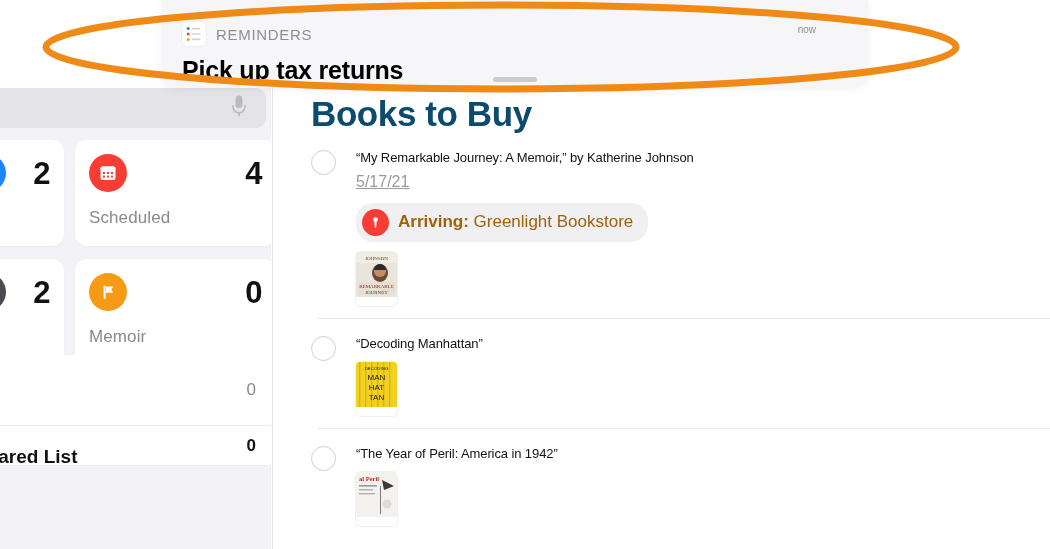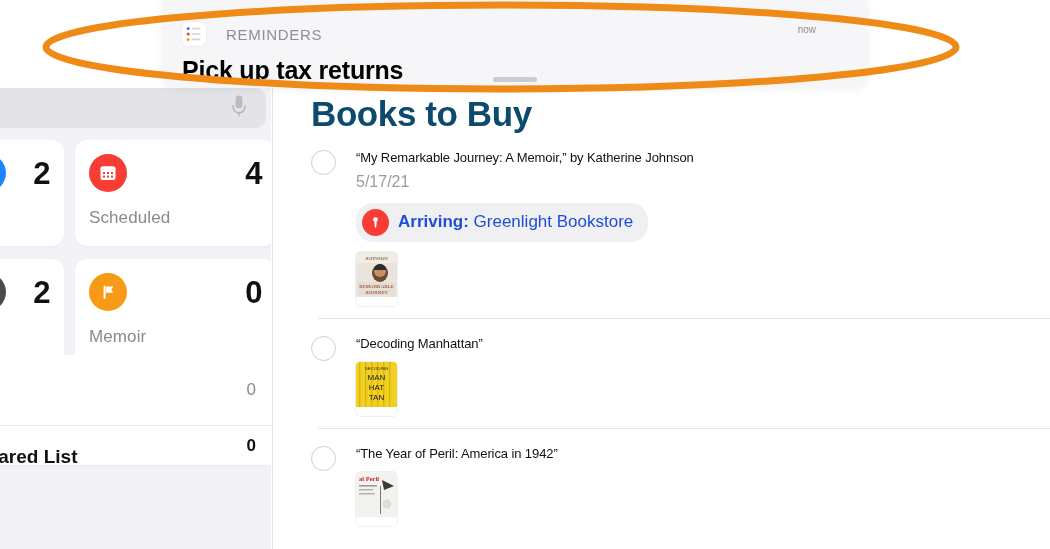--- a/index.html
+++ b/index.html
@@ -76,50 +76,50 @@
   }
   .rem-list { position:absolute; left:0; top:62px; width:100%; }
   .rem-item { position:relative; padding-left:38px; }
   .rem-toggle {
     position:absolute; left:38px; top:0;
     width:25px; height:25px; border-radius:50%;
     border:1.6px solid #cfcfd4; background:transparent;
   }
   .rem-body { margin-left:45px; padding-bottom:12px; }
   .rem-title { font-size:13px; color:#121212; line-height:1.25; letter-spacing:-.1px; }
-  .rem-sub { font-size:16px; color:#9a9aa0; margin-top:5px; line-height:1.35; }
+  .rem-sub { font-size:16px; color:#9a9aa0; margin-top:5px; line-height:1.35;text-decoration:underline; }
   .rem-sep { height:1px; background:#e6e6eb; margin-left:45px; }
 
   .loc-chip {
     display:inline-flex; align-items:center; gap:9px;
     background:#f0f0f3; border-radius:17px;
     padding:6px 15px 6px 6px; margin-top:10px;
   }
   .loc-pin {
     width:27px; height:27px; border-radius:50%; background:#f73d34;
     display:flex; align-items:center; justify-content:center; flex:none;
   }
-  .loc-text { font-size:17px; color:#1d4ed8; }
+  .loc-text { font-size:17px; color:#a16207; }
   .loc-text b { font-weight:bold; }
 
   .thumb {
     width:41px; height:54px; margin-top:10px; border-radius:4px;
     overflow:hidden; position:relative; display:block;
     box-shadow:0 0 0 .5px rgba(0,0,0,.12);
   }
 
   
   #notif {
     position:absolute; left:162px; top:0px; width:706px; height:88px;
     background:#f6f6f8; border-radius:0 0 14px 14px;
     box-shadow:0 2px 10px rgba(0,0,0,.05);
   }
   #notif-head {
     position:absolute; left:20px; top:22px;
-    display:flex; align-items:center; gap:20px;
+    display:flex; align-items:center; gap:10px;
   }
   #notif-app-icon {
     width:24px; height:24px; border-radius:6px; background:#ffffff;
     box-shadow:0 0 0 .5px rgba(0,0,0,.07);
     display:flex; align-items:center; justify-content:center;
   }
   #notif-app-name {
     font-size:15px; color:#8e8e93; letter-spacing:.7px; font-weight:500;
   }
   #notif-time {

